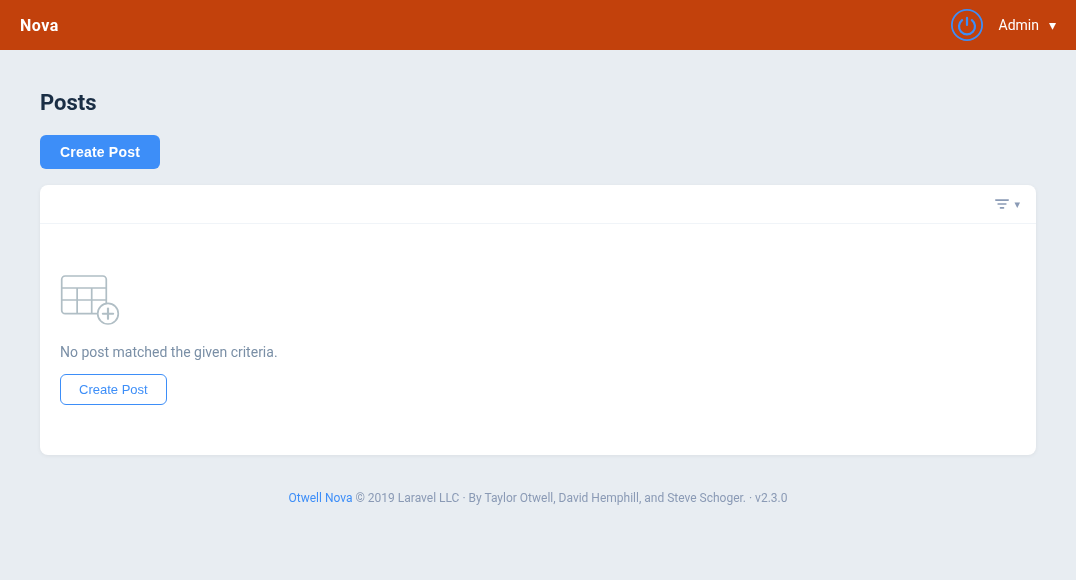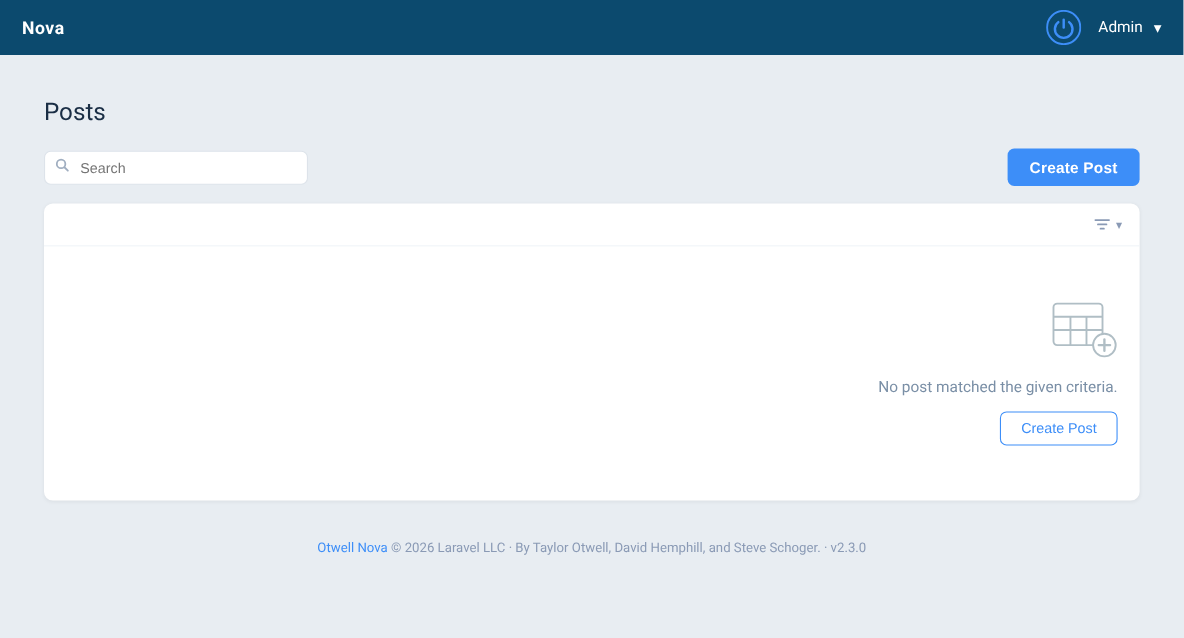--- a/index.html
+++ b/index.html
@@ -6,21 +6,21 @@
 
     body {
       font-family: -apple-system, BlinkMacSystemFont, "Segoe UI", Roboto, sans-serif;
       background-color: #e8edf2;
       min-height: 580px;
       width: 1076px;
     }
 
     
     header {
-      background-color: #0c4a6e;
+      background-color: #c2410c;
       height: 50px;
       display: flex;
       align-items: center;
       padding: 0 20px;
       gap: 16px;
     }
 
     .header-logo {
       color: #fff;
       font-weight: 700;
@@ -74,21 +74,21 @@
       height: 32px;
     }
 
     
     .main-content {
       padding: 40px 40px 20px 40px;
     }
 
     .page-title {
       font-size: 22px;
-      font-weight: 400;
+      font-weight: 700;
       color: #1a2e45;
       margin-bottom: 20px;
     }
 
     .toolbar {
       display: flex;
       align-items: center;
       justify-content: space-between;
       margin-bottom: 16px;
     }
@@ -153,21 +153,21 @@
       background: transparent;
       border: none;
       color: #8a9ab5;
       font-size: 14px;
       cursor: pointer;
     }
 
     .empty-state {
       display: flex;
       flex-direction: column;
-      align-items: flex-end;
+      align-items: flex-start;
       justify-content: center;
       padding: 50px 20px;
       gap: 14px;
     }
 
     .empty-state-icon {
       color: #b0bec5;
     }
 
     .empty-state-text {
@@ -217,29 +217,20 @@
     <span>Admin</span>
     <span>▾</span>
   </div>
 </header>
 
 <div class="main-content">
 
   <h1 class="page-title">Posts</h1>
 
   <div class="toolbar">
-    <div class="search-box">
-      <span class="search-box-icon">
-        <svg width="13" height="13" viewBox="0 0 20 20" fill="none" stroke="currentColor" stroke-width="2.5" stroke-linecap="round">
-          <circle cx="8.5" cy="8.5" r="6"></circle>
-          <line x1="13.5" y1="13.5" x2="18" y2="18"></line>
-        </svg>
-      </span>
-      <input type="text" placeholder="Search" style="">
-    </div>
 
     <button class="create-post-btn">Create Post</button>
   </div>
 
   <div class="table-card">
     <div class="table-card-header">
       <button class="filter-btn">
 
         <svg width="16" height="14" viewBox="0 0 20 18" fill="none" stroke="#8a9ab5" stroke-width="2" stroke-linecap="round">
           <line x1="2" y1="4" x2="18" y2="4"></line>
@@ -269,14 +260,14 @@
 
       <p class="empty-state-text">No post matched the given criteria.</p>
 
       <button class="create-post-outline-btn">Create Post</button>
     </div>
   </div>
 </div>
 
 <footer>
   <a href="#">Otwell Nova</a>
-  <span>© 2026 Laravel LLC · By Taylor Otwell, David Hemphill, and Steve Schoger. · v2.3.0</span>
+  <span>© 2019 Laravel LLC · By Taylor Otwell, David Hemphill, and Steve Schoger. · v2.3.0</span>
 </footer>
 
 </body></html>

